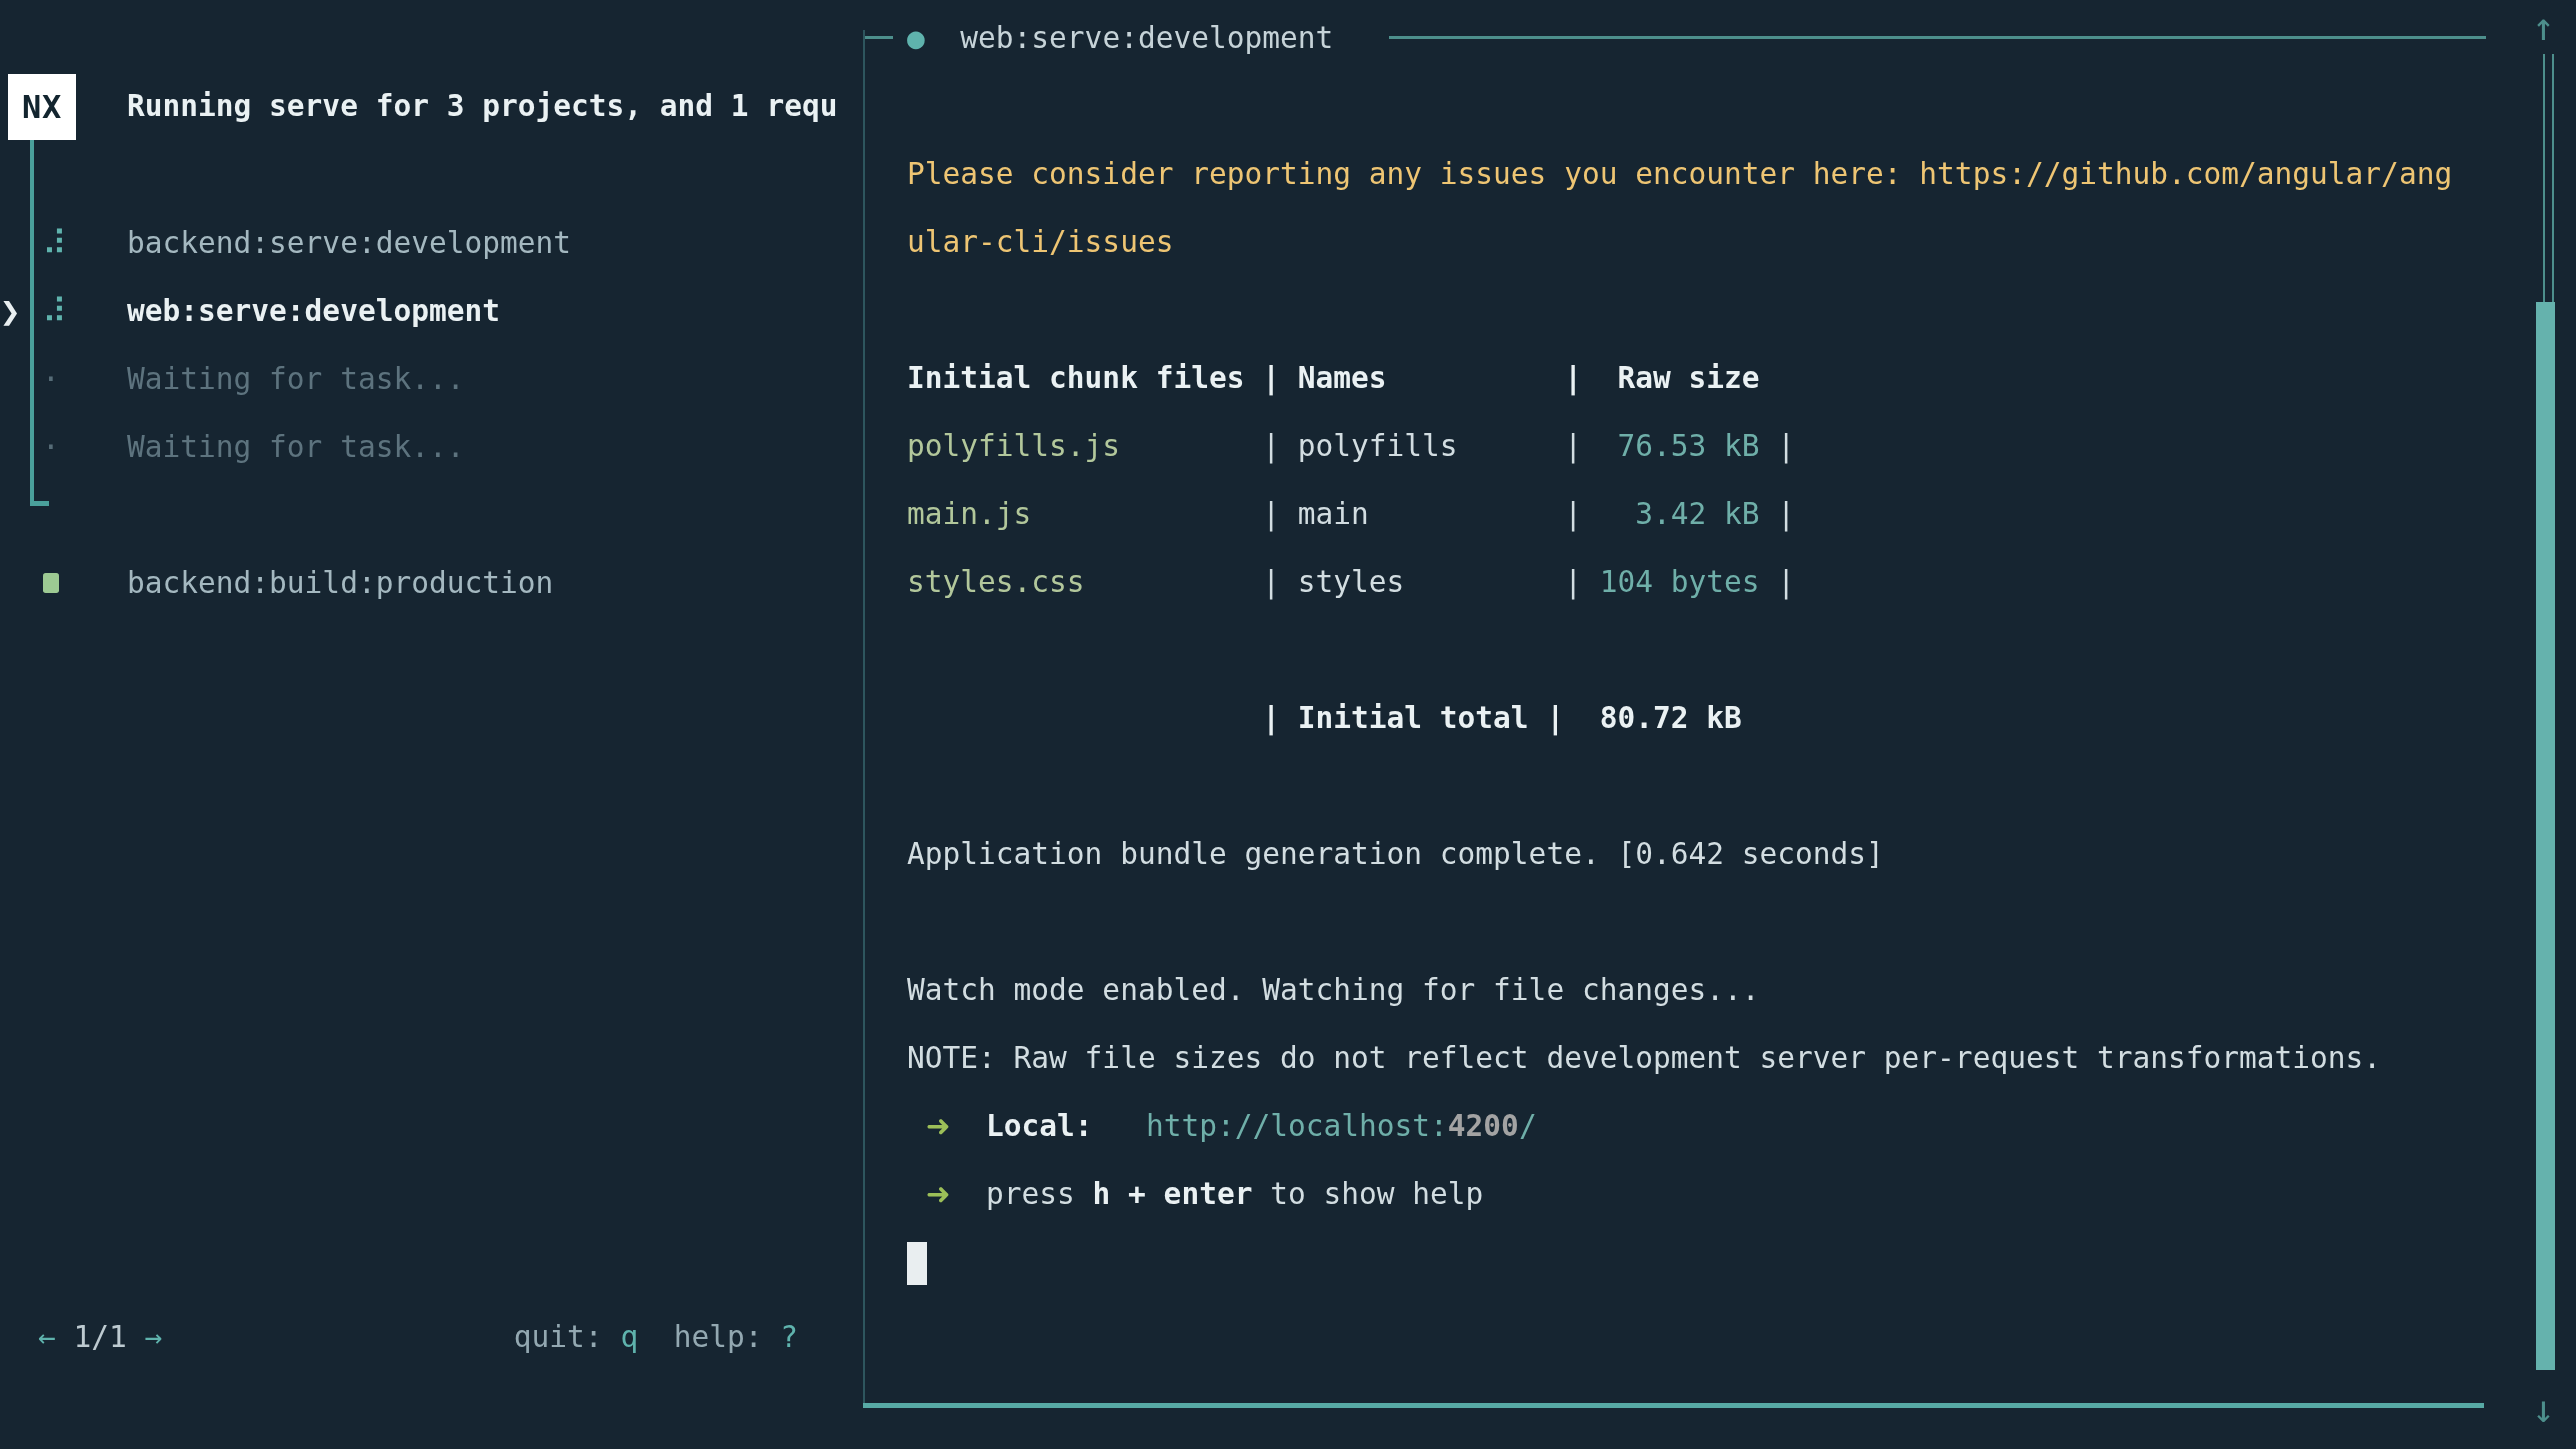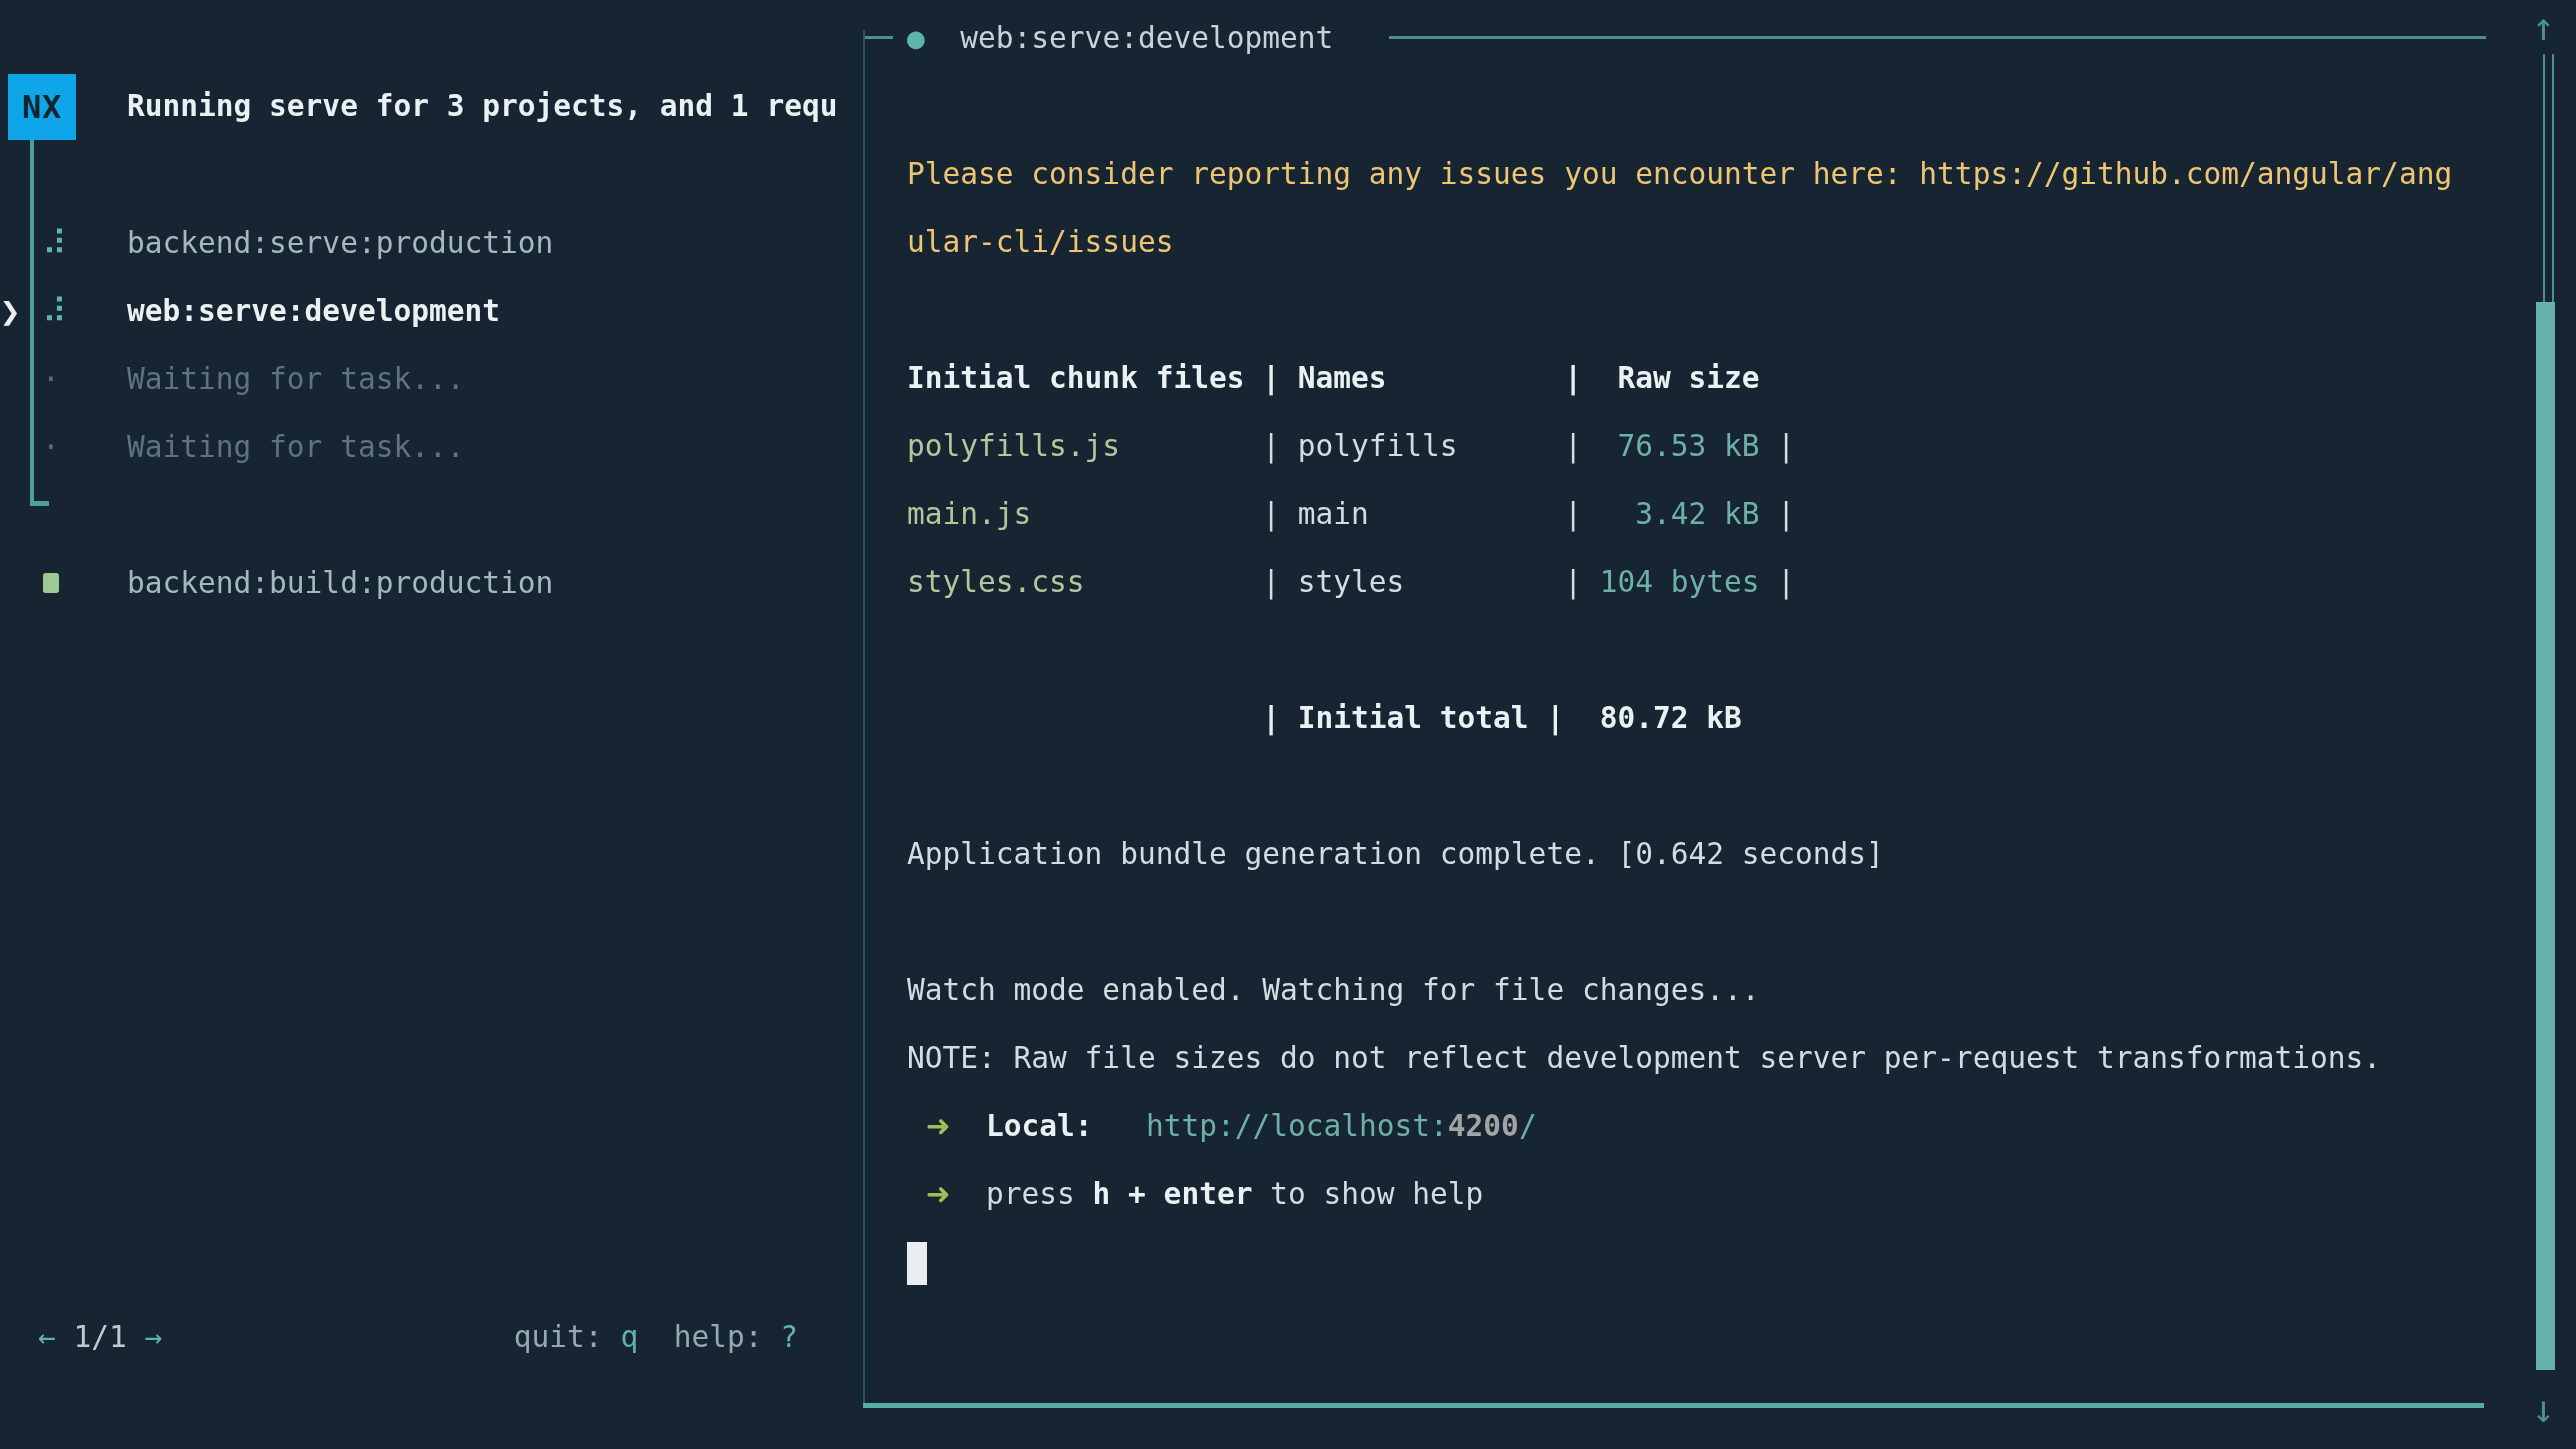--- a/index.html
+++ b/index.html
@@ -6,21 +6,21 @@
   body{
     width:2576px;height:1449px;overflow:hidden;position:relative;
     background:#162531;
     font-family:"DejaVu Sans Mono",monospace;
     font-size:29.5px;color:#ccd8dc;
   }
   
   .sidebar{position:absolute;left:0;top:0;width:863px;height:1449px;overflow:hidden;}
   .nx-logo{
     position:absolute;left:8px;top:74px;width:68px;height:66px;
-    background:#0ea5e9;color:#13252f;font-weight:bold;font-size:32px;
+    background:#ffffff;color:#13252f;font-weight:bold;font-size:32px;
     display:flex;align-items:center;justify-content:center;letter-spacing:0.7px;
   }
   .sidebar-title{
     position:absolute;left:127px;top:72px;height:68px;line-height:68px;
     white-space:pre;color:#eaf1f3;font-weight:bold;
   }
   .tree-line{position:absolute;left:29.5px;top:140px;width:4.7px;height:366px;background:#4aa09b;}
   .tree-stub{position:absolute;left:29.5px;top:501px;width:19px;height:4.7px;background:#4aa09b;}
   .task-rows{position:absolute;left:0;top:209px;width:863px;}
   .srow{position:relative;height:68px;line-height:68px;white-space:pre;}
@@ -73,21 +73,21 @@
 </style>
 </head>
 <body>
 
 <div class="sidebar">
   <div class="nx-logo">NX</div>
   <div class="sidebar-title">Running serve for 3 projects, and 1 requ</div>
   <div class="tree-line"></div>
   <div class="tree-stub"></div>
   <div class="task-rows">
-      <div class="srow"><span class="sicon icon-spinner">⠼</span><span class="slabel lbl-normal">backend:serve:production</span></div>
+      <div class="srow"><span class="sicon icon-spinner">⠼</span><span class="slabel lbl-normal">backend:serve:development</span></div>
       <div class="srow"><span class="chevron">❯</span><span class="sicon icon-spinner">⠼</span><span class="slabel lbl-bold">web:serve:development</span></div>
       <div class="srow"><span class="sicon icon-waiting">·</span><span class="slabel lbl-dim">Waiting for task...</span></div>
       <div class="srow"><span class="sicon icon-waiting">·</span><span class="slabel lbl-dim">Waiting for task...</span></div>
       <div class="srow"></div>
       <div class="srow"><span class="icon-square"></span><span class="slabel lbl-normal">backend:build:production</span></div>
     </div>
 
   <div class="bottom-bar-left"><span class="c-teal">←</span><span class="c-pagenum"> </span><span class="c-pagenum">1/1</span><span class="c-pagenum"> </span><span class="c-teal">→</span></div>
 
   <div class="bottom-bar-right"><span class="c-hintlbl">quit: </span><span class="c-teal">q</span><span class="c-hintlbl">  help: </span><span class="c-teal">?</span></div>

